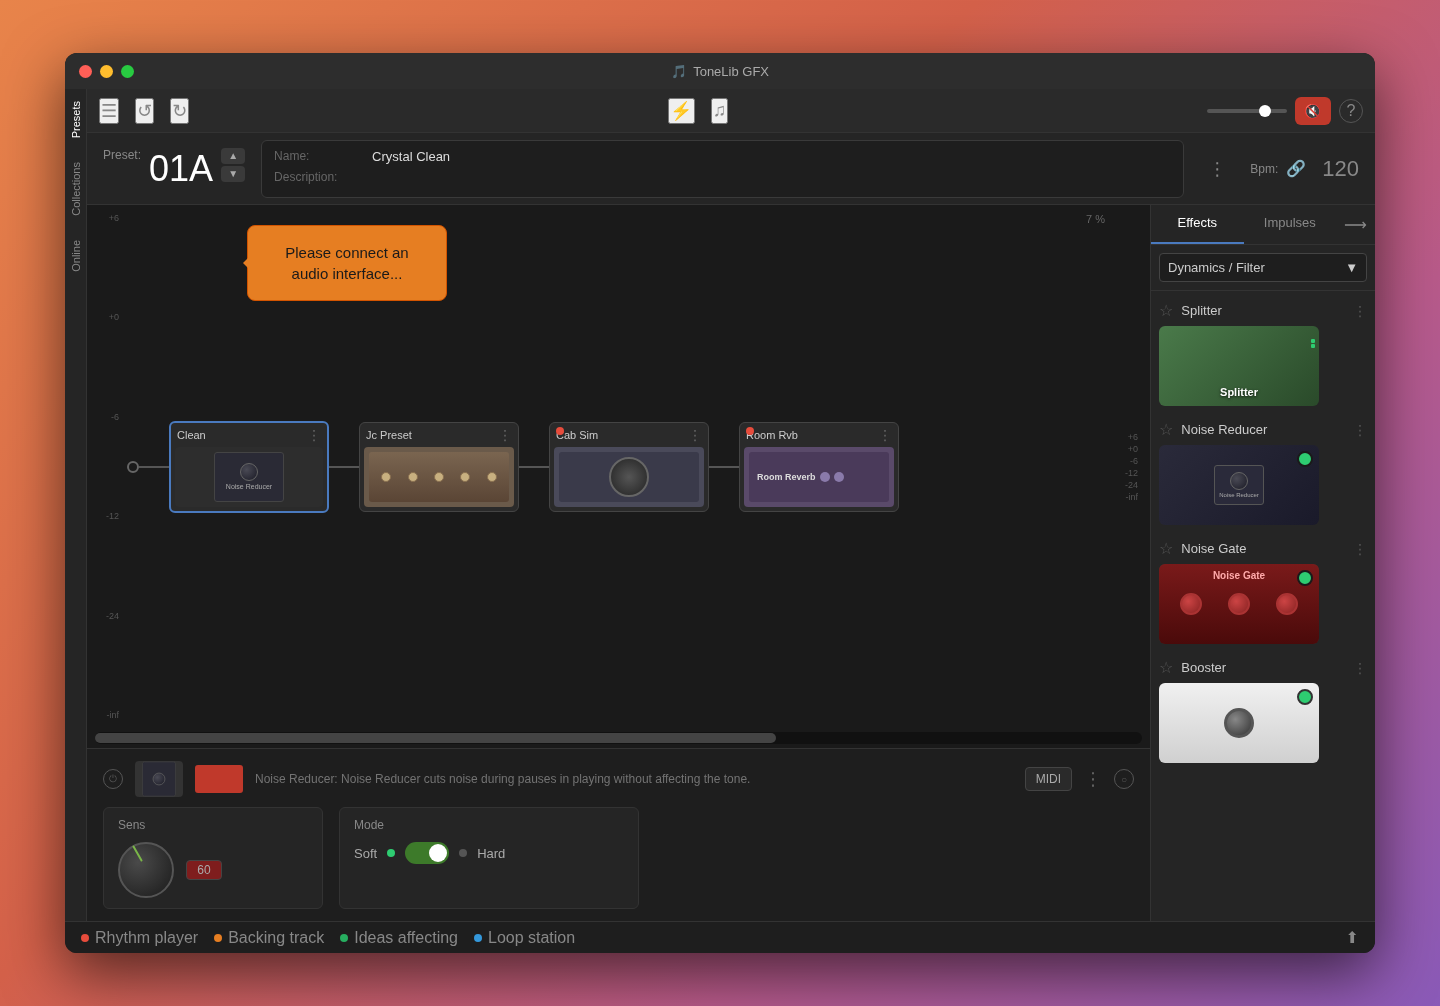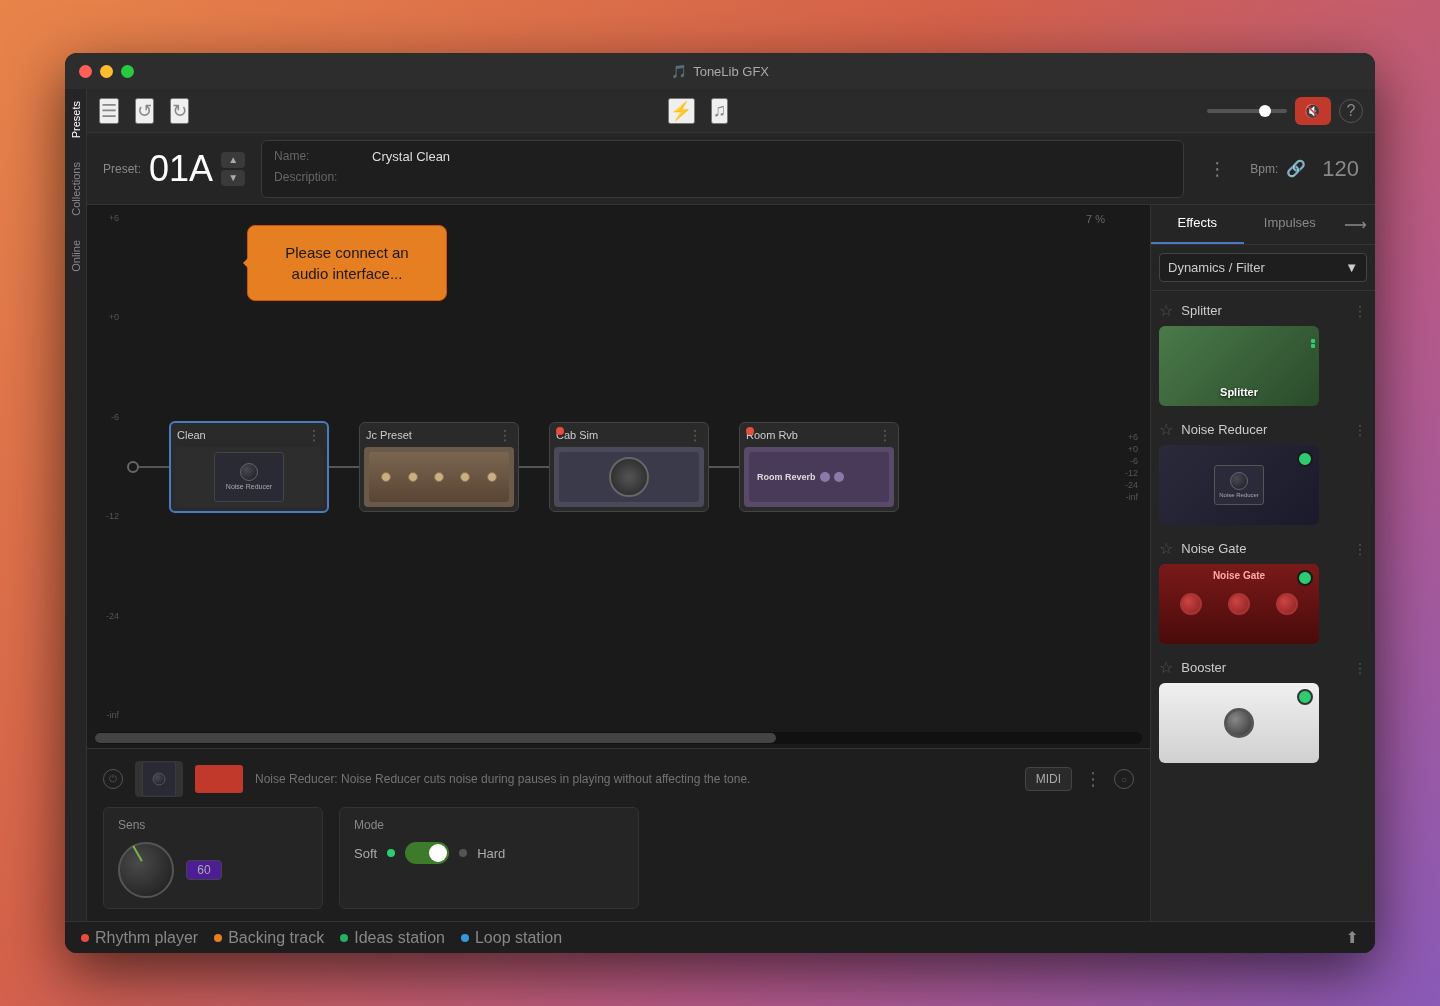--- a/index.html
+++ b/index.html
@@ -154,21 +154,21 @@
       height: 72px;
       display: flex;
       align-items: center;
       padding: 0 16px;
       gap: 16px;
       border-bottom: 1px solid #333;
       flex-shrink: 0;
     }
     .preset-section {
       display: flex;
-      align-items: center;
+      align-items: flex-start;
       gap: 8px;
     }
     .preset-label { color: #888; font-size: 12px; }
     .preset-number {
       font-size: 36px;
       font-weight: 300;
       color: #fff;
     }
     .preset-arrows {
       display: flex;
@@ -477,21 +477,21 @@
       width: 2px;
       height: 18px;
       background: #7ab648;
       border-radius: 1px;
       transform-origin: bottom center;
       transform: rotate(-30deg) translateX(0) translateY(-10px);
       bottom: 50%;
       left: 50%;
     }
     .knob-value {
-      background: #4c1d95;
+      background: #7f1d1d;
       border: 1px solid #444;
       border-radius: 4px;
       color: #aaa;
       font-size: 12px;
       padding: 2px 8px;
       min-width: 36px;
       text-align: center;
     }
     .mode-box {
       background: #252525;
@@ -1075,21 +1075,21 @@
     <div class="status-item">
       <div class="status-dot" style="background:#e74c3c;"></div>
       <span>Rhythm player</span>
     </div>
     <div class="status-item">
       <div class="status-dot" style="background:#e67e22;"></div>
       <span>Backing track</span>
     </div>
     <div class="status-item">
       <div class="status-dot" style="background:#27ae60;"></div>
-      <span>Ideas station</span>
+      <span>Ideas affecting</span>
     </div>
     <div class="status-item">
       <div class="status-dot" style="background:#3498db;"></div>
       <span>Loop station</span>
     </div>
     <div class="status-spacer"></div>
     <div class="upload-btn">⬆</div>
   </div>
 </div>
 

